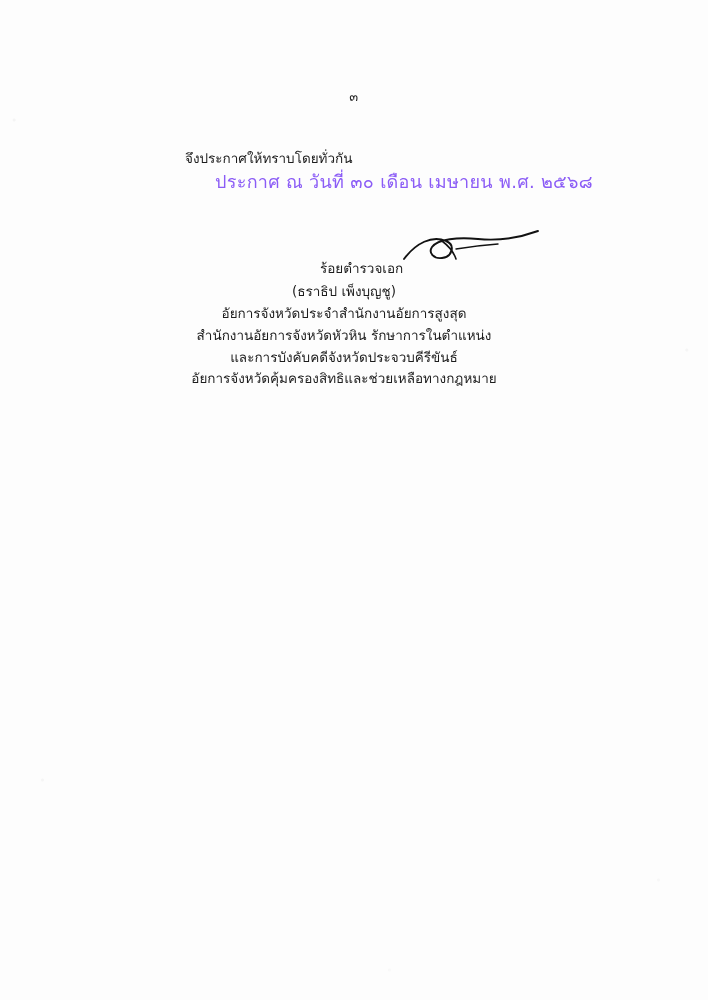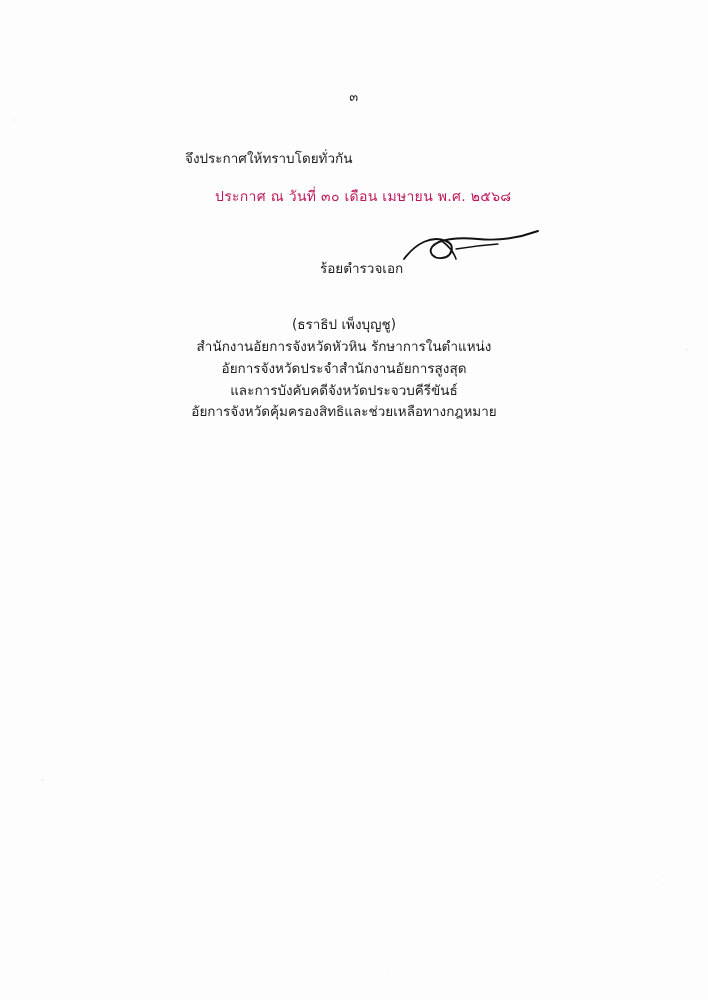--- a/index.html
+++ b/index.html
@@ -48,25 +48,24 @@
     left: 0;
     width: 100%;
   }
   .line-closing {
     margin-left: 185px;
     font-size: 13.5px;
     line-height: 1.5;
     color: #1d1d1d;
   }
   .line-date {
-    margin-top: 18px;
     margin-left: 215px;
-    font-size: 14px;
+    font-size: 18px;
     line-height: 1.5;
-    color: #be185d;
+    color: #8b5cf6;
     letter-spacing: 0.3px;
   }
   .signature-zone {
     position: absolute;
     top: 225px;
     left: 0;
     width: 100%;
   }
   .sig-mark {
     position: absolute;
@@ -84,21 +83,20 @@
   }
   .name-block {
     position: absolute;
     top: 56px;
     left: 0;
     width: 100%;
     text-align: center;
     font-size: 13.5px;
     line-height: 1.62;
     color: #1d1d1d;
-    margin-top: 33px;
   }
   .name-block .nb-line {
     display: block;
     padding-right: 20px;
   }
 </style>
 </head>
 <body>
 
 <div class="page">
@@ -117,21 +115,21 @@
     <svg class="sig-mark" viewBox="0 0 150 48">
       <path d="M6 34 C 18 18, 34 10, 48 16 C 58 20, 54 32, 44 33 C 36 34, 30 28, 34 22 C 40 14, 60 12, 80 14 C 100 16, 118 14, 140 6" fill="none" stroke="#121212" stroke-width="1.9" stroke-linecap="round"></path>
       <path d="M44 16 C 52 22, 56 28, 58 34" fill="none" stroke="#121212" stroke-width="1.6" stroke-linecap="round"></path>
       <path d="M58 24 C 70 22, 86 20, 100 19" fill="none" stroke="#121212" stroke-width="1.4" stroke-linecap="round"></path>
     </svg>
 
     <div class="rank-line">ร้อยตำรวจเอก</div>
 
     <div class="name-block">
       <span class="nb-line">(ธราธิป เพ็งบุญชู)</span>
+      <span class="nb-line">อัยการจังหวัดประจำสำนักงานอัยการสูงสุด</span>
       <span class="nb-line">สำนักงานอัยการจังหวัดหัวหิน รักษาการในตำแหน่ง</span>
-      <span class="nb-line">อัยการจังหวัดประจำสำนักงานอัยการสูงสุด</span>
       <span class="nb-line">และการบังคับคดีจังหวัดประจวบคีรีขันธ์</span>
       <span class="nb-line">อัยการจังหวัดคุ้มครองสิทธิและช่วยเหลือทางกฎหมาย</span>
     </div>
 
   </div>
 
 </div>
 
 </body></html>

